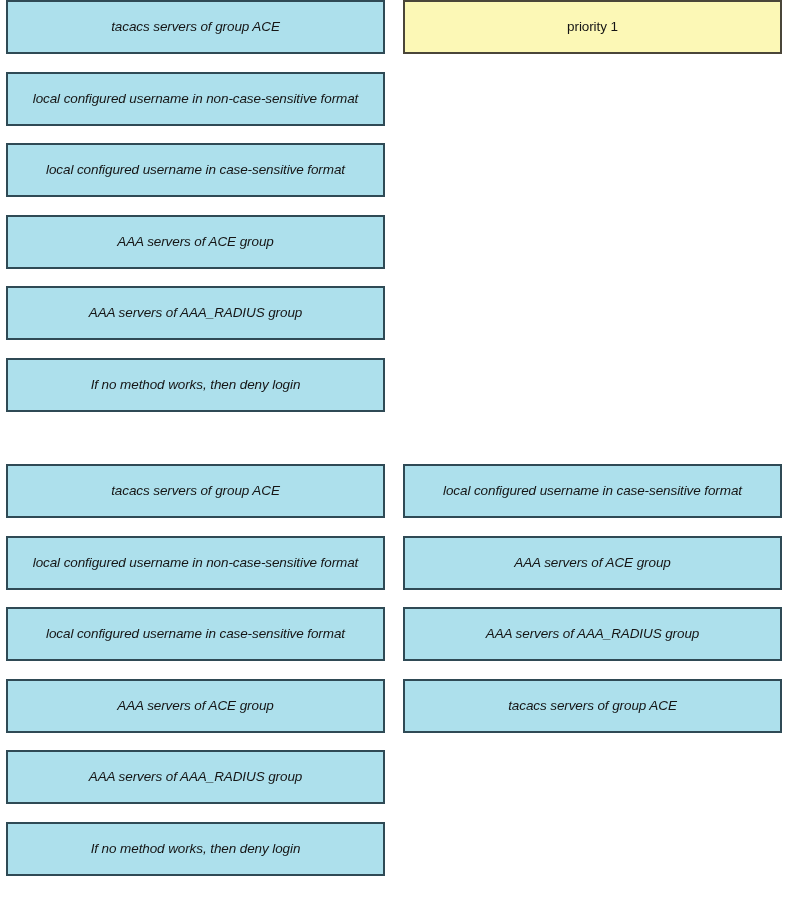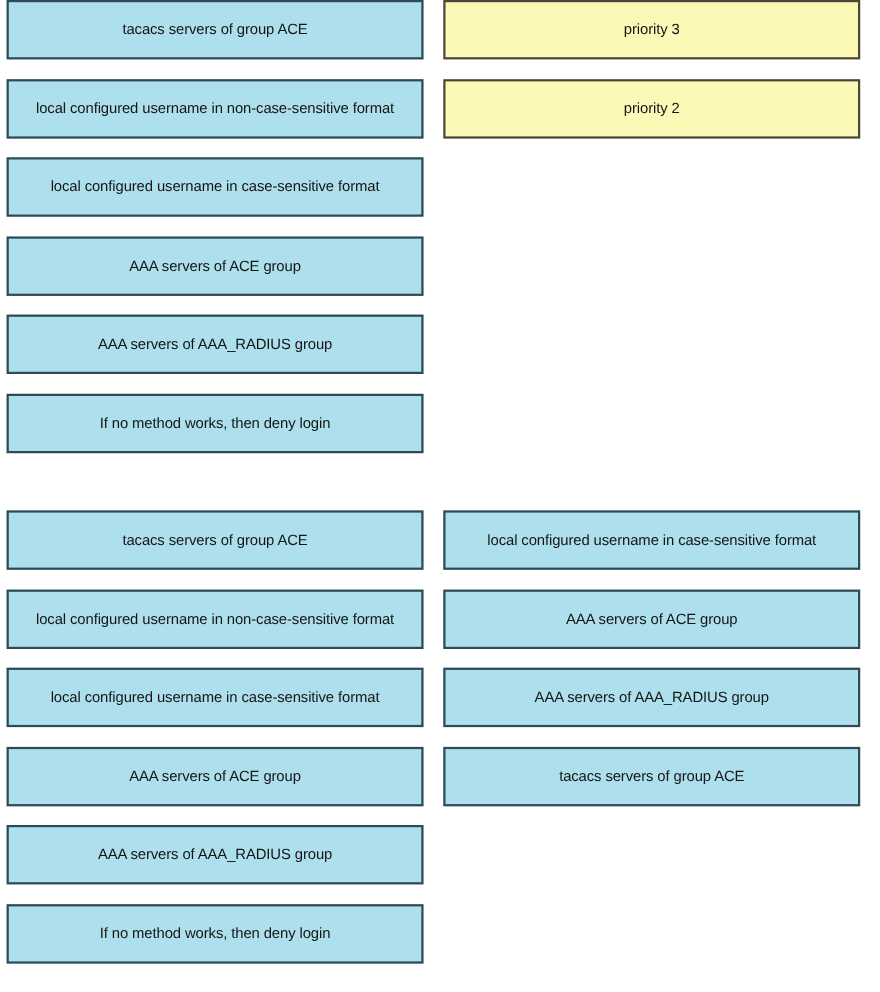--- a/index.html
+++ b/index.html
@@ -47,21 +47,21 @@
     justify-content: center;
     text-align: center;
     padding: 2px 5px;
     font-size: 13.5px;
     line-height: 1.28;
     color: #151515;
     letter-spacing: -0.1px;
   }
   .box:last-child { margin-bottom: 0; }
 
-  .box.blue   { background: #ade0ec; }
+  .box.blue   { background: #ade0ec; font-style: italic; }
   .box.yellow { background: #fcf8b6; border-color: #4a4639; }
 
   .box-label {
     display: block;
     width: 100%;
   }
 </style>
 </head>
 <body>
 
@@ -85,24 +85,21 @@
       <div class="box blue">
         <span class="box-label">AAA servers of AAA_RADIUS group</span>
       </div>
       <div class="box blue">
         <span class="box-label">If no method works, then deny login</span>
       </div>
     </div>
 
     <div class="column col-right">
       <div class="box yellow">
-        <span class="box-label">priority 3</span>
-      </div>
-      <div class="box yellow">
-        <span class="box-label">priority 2</span>
+        <span class="box-label">priority 1</span>
       </div>
     </div>
 
   </div>
 
   <div class="section" id="section-bottom">
 
     <div class="column col-left">
       <div class="box blue">
         <span class="box-label">tacacs servers of group ACE</span>

